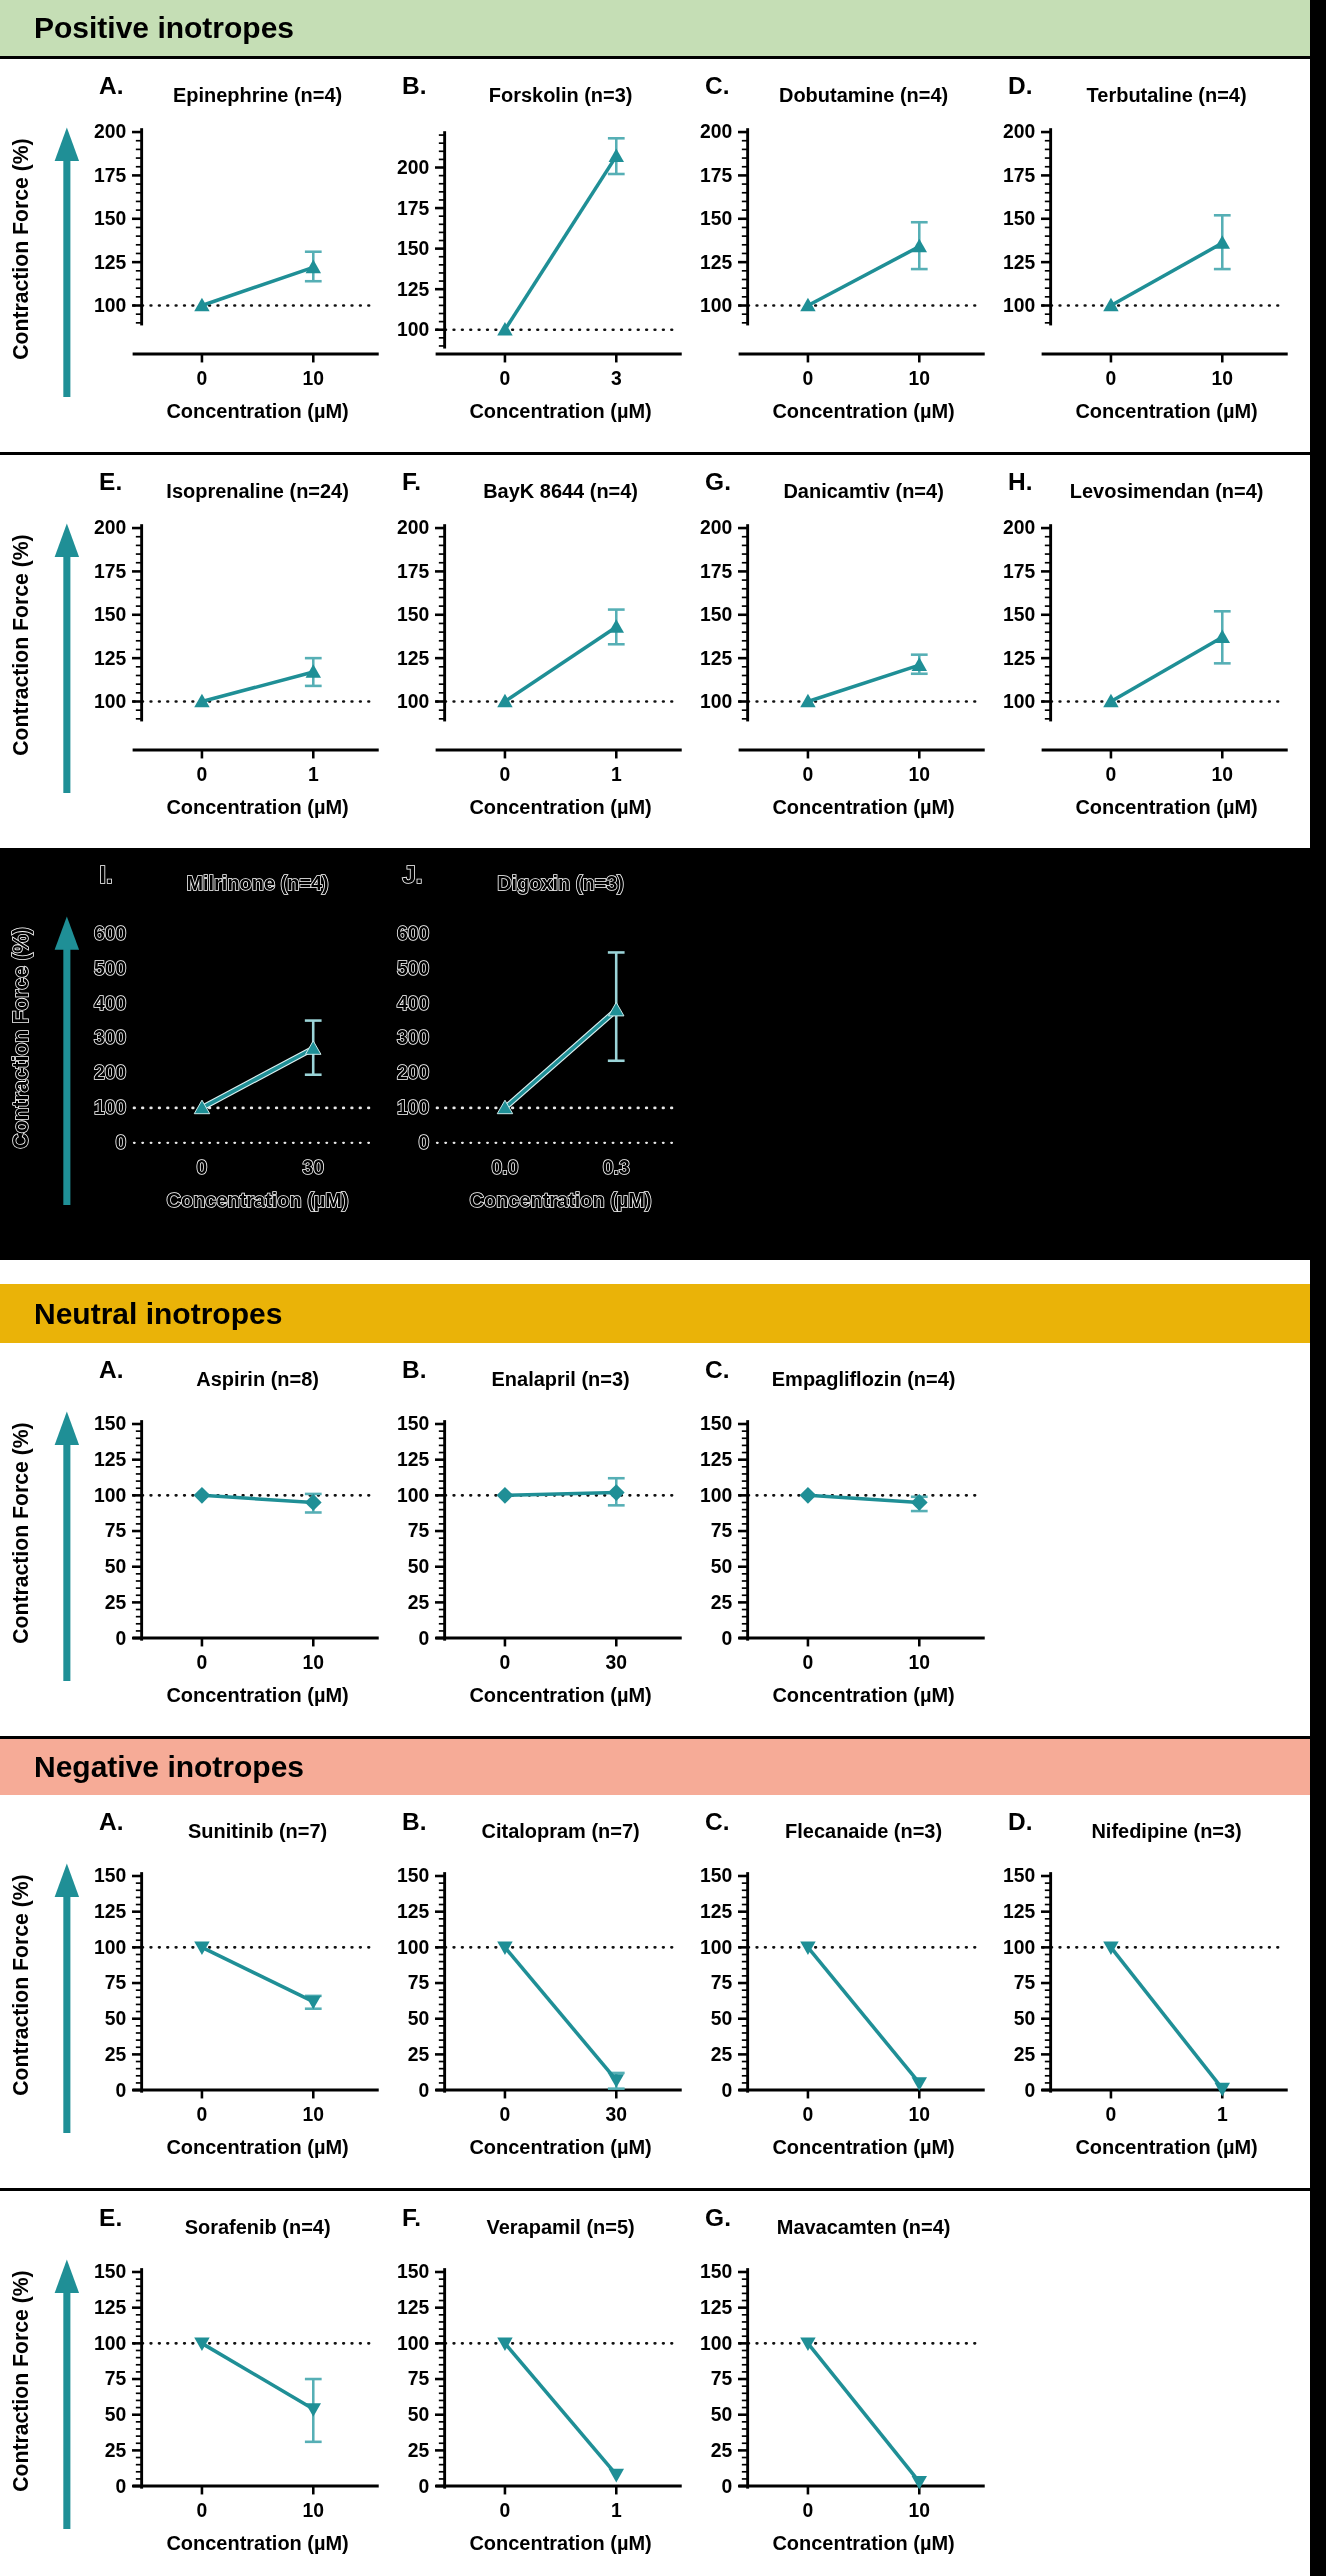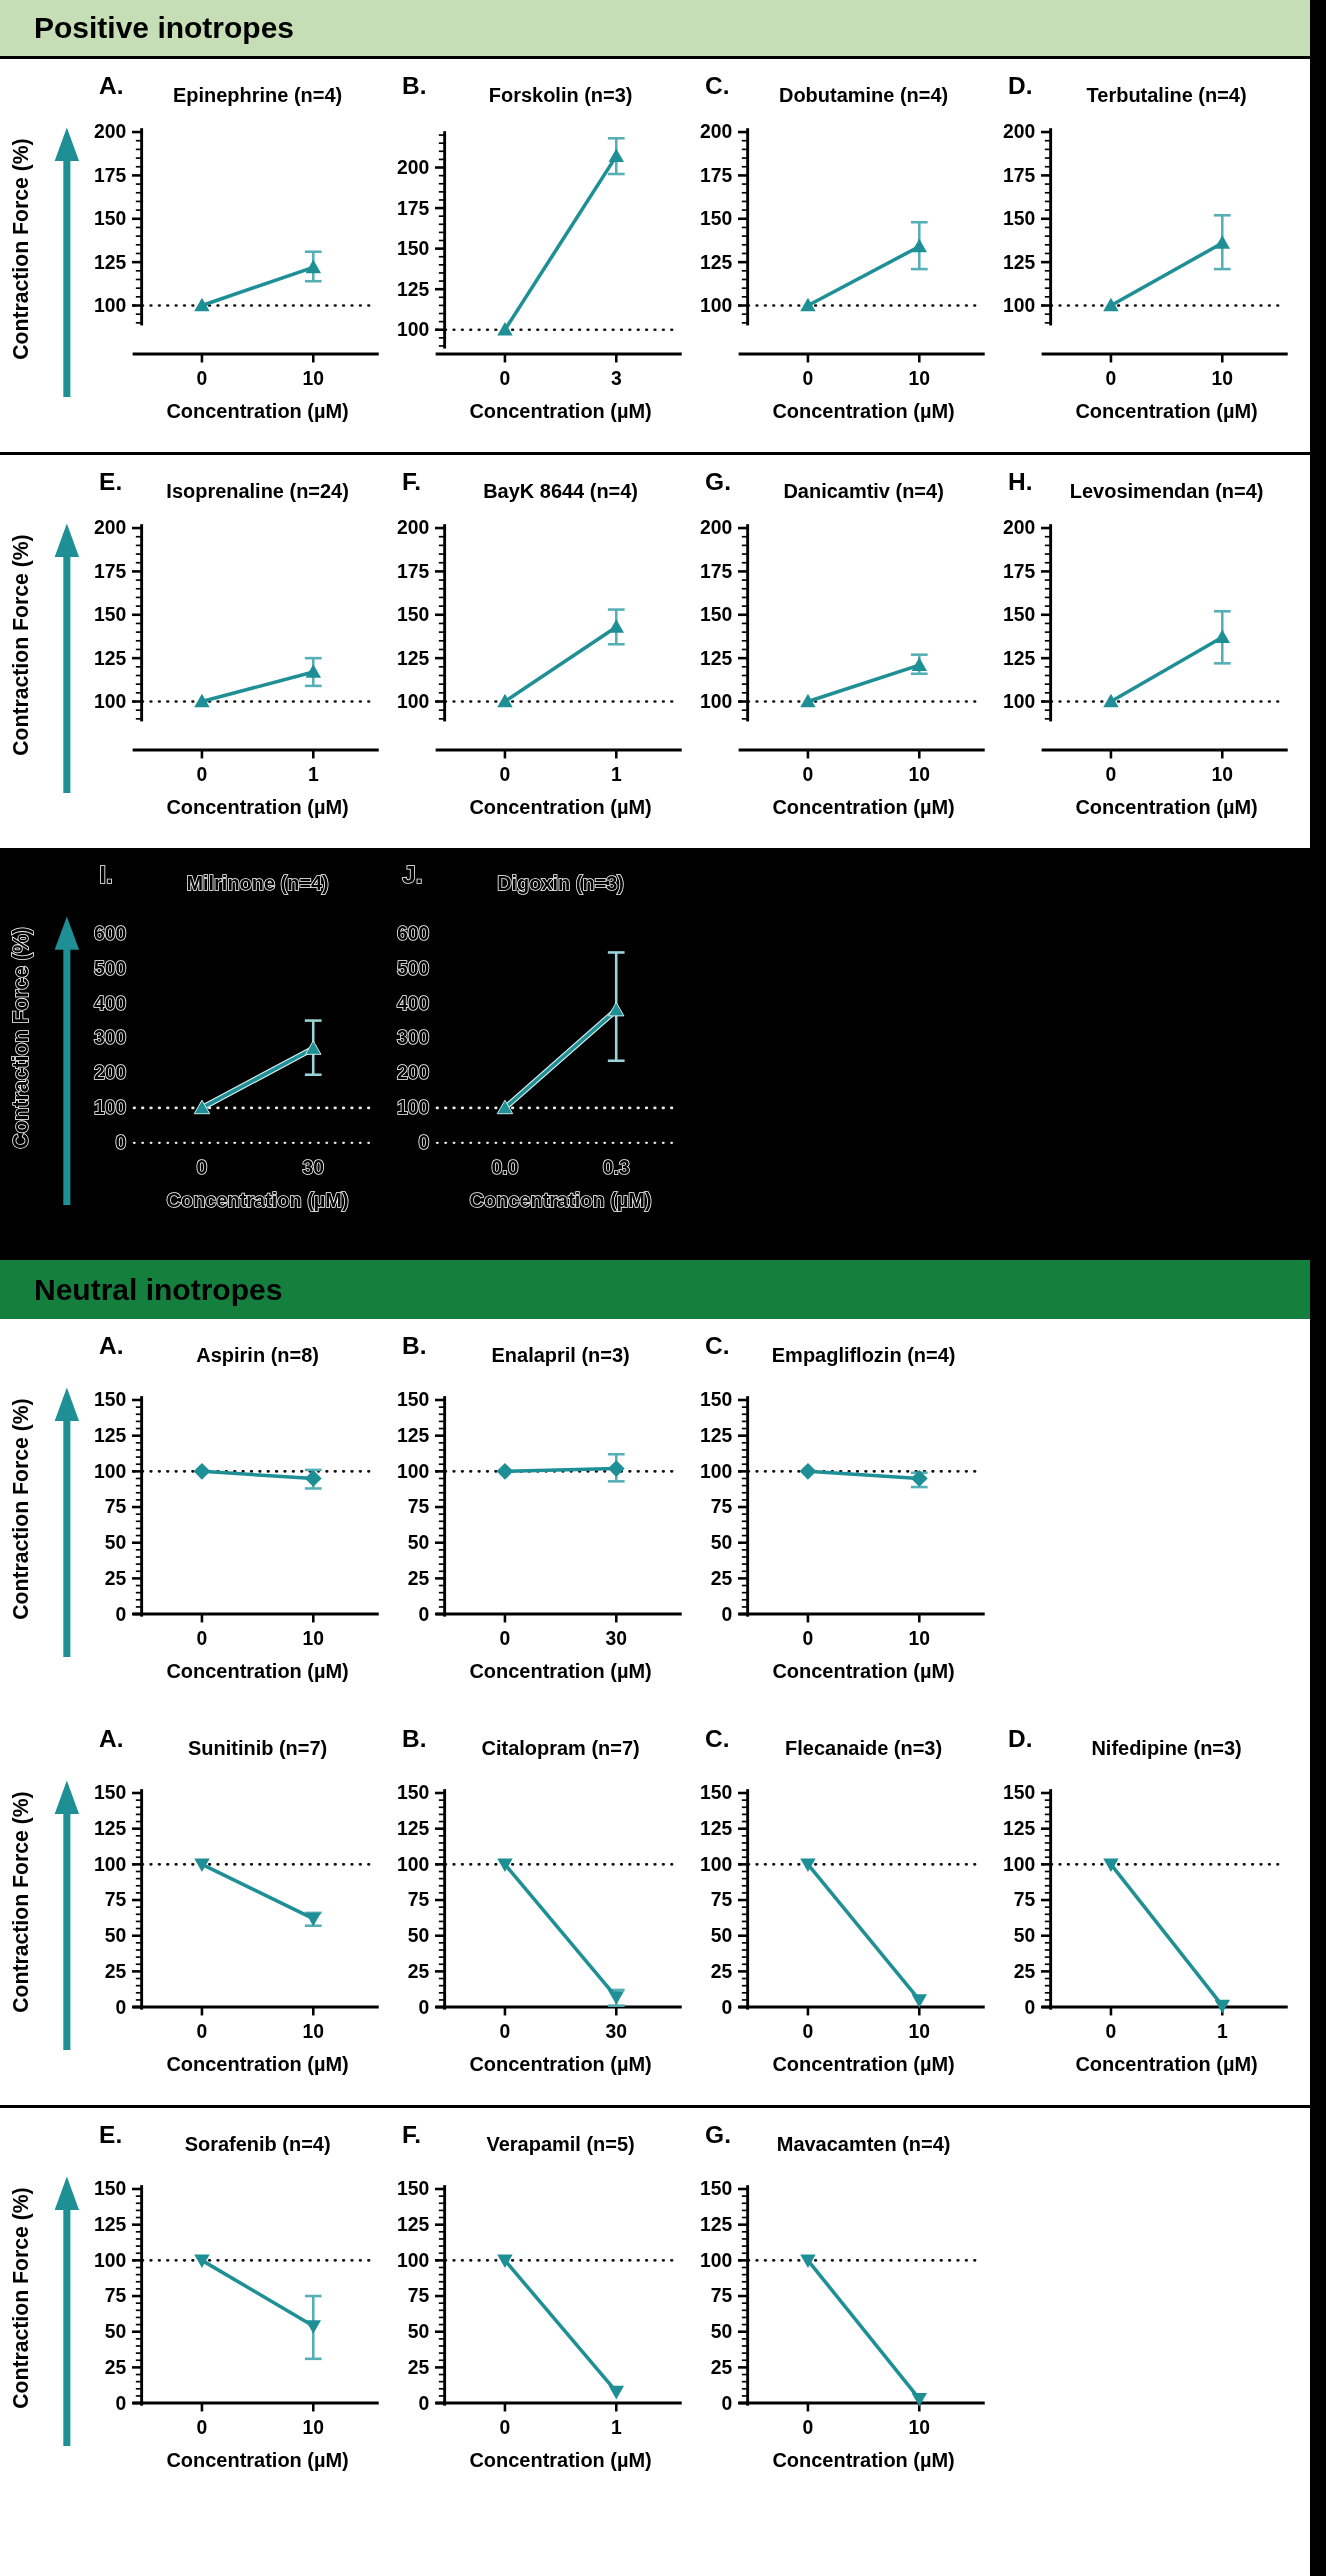--- a/index.html
+++ b/index.html
@@ -7,21 +7,21 @@
     width:1327px;height:2576px;background:#ffffff;position:relative;overflow:hidden;
     font-family:"Liberation Sans","DejaVu Sans",sans-serif;
   }
   .figure{width:1315px;position:relative;}
   .sec-header{
     width:1327px;height:59px;display:flex;align-items:center;
     padding-left:34px;box-sizing:border-box;
   }
   .sec-header span{font-size:30px;font-weight:bold;color:#000;letter-spacing:0px;}
   .hdr-green{background:#c5deb5;border-bottom:3.9px solid #000;}
-  .hdr-blue{background:#15803d;}
+  .hdr-blue{background:#eab308;margin-top:24px;}
   .hdr-salmon{background:#f6ab97;border-top:3.9px solid #000;}
   .row{display:flex;width:1327px;background:#fff;}
   .row.divider{border-top:3.9px solid #000;}
   .row.black-row{background:#000;}
   .gutter{width:90px;flex:none;}
   .cell{width:303px;flex:none;}
   svg{display:block;}
   .right-strip{position:absolute;top:0;right:0;width:17px;height:2576px;background:#000;z-index:9;}
 </style>
 </head>
@@ -686,20 +686,23 @@
             <polygon points="346.4,234.55696202531647 359.4,247.55696202531647 346.4,260.55696202531647 333.4,247.55696202531647" fill="#1f8f96" stroke="none" stroke-width="1.5"></polygon>
             <text x="14" y="54" font-size="38" font-weight="bold" text-anchor="start" fill="#000">C.</text>
             <text x="260" y="66" font-size="31" font-weight="bold" text-anchor="middle" fill="#000">Empagliflozin (n=4)</text>
           </svg>
         </div>
       <div class="cell"></div>
     </div>
   </div>
 
   <div class="section">
+    <div class="sec-header hdr-salmon">
+      <span>Negative inotropes</span>
+    </div>
     <div class="row">
       <div class="gutter">
           <svg width="90" height="393" viewBox="0 0 140 610">
             <text transform="translate(44,295) rotate(-90)" text-anchor="middle" font-size="33" font-weight="bold" fill="#000">Contraction Force (%)</text>
             <line x1="104" y1="525" x2="104" y2="152" stroke="#1f8f96" stroke-width="11"></line>
             <polygon points="104,106 85,158 123,158" fill="#1f8f96"></polygon>
           </svg>
         </div>
       <div class="cell">
           <svg width="303" height="393" viewBox="0 0 470 610">

